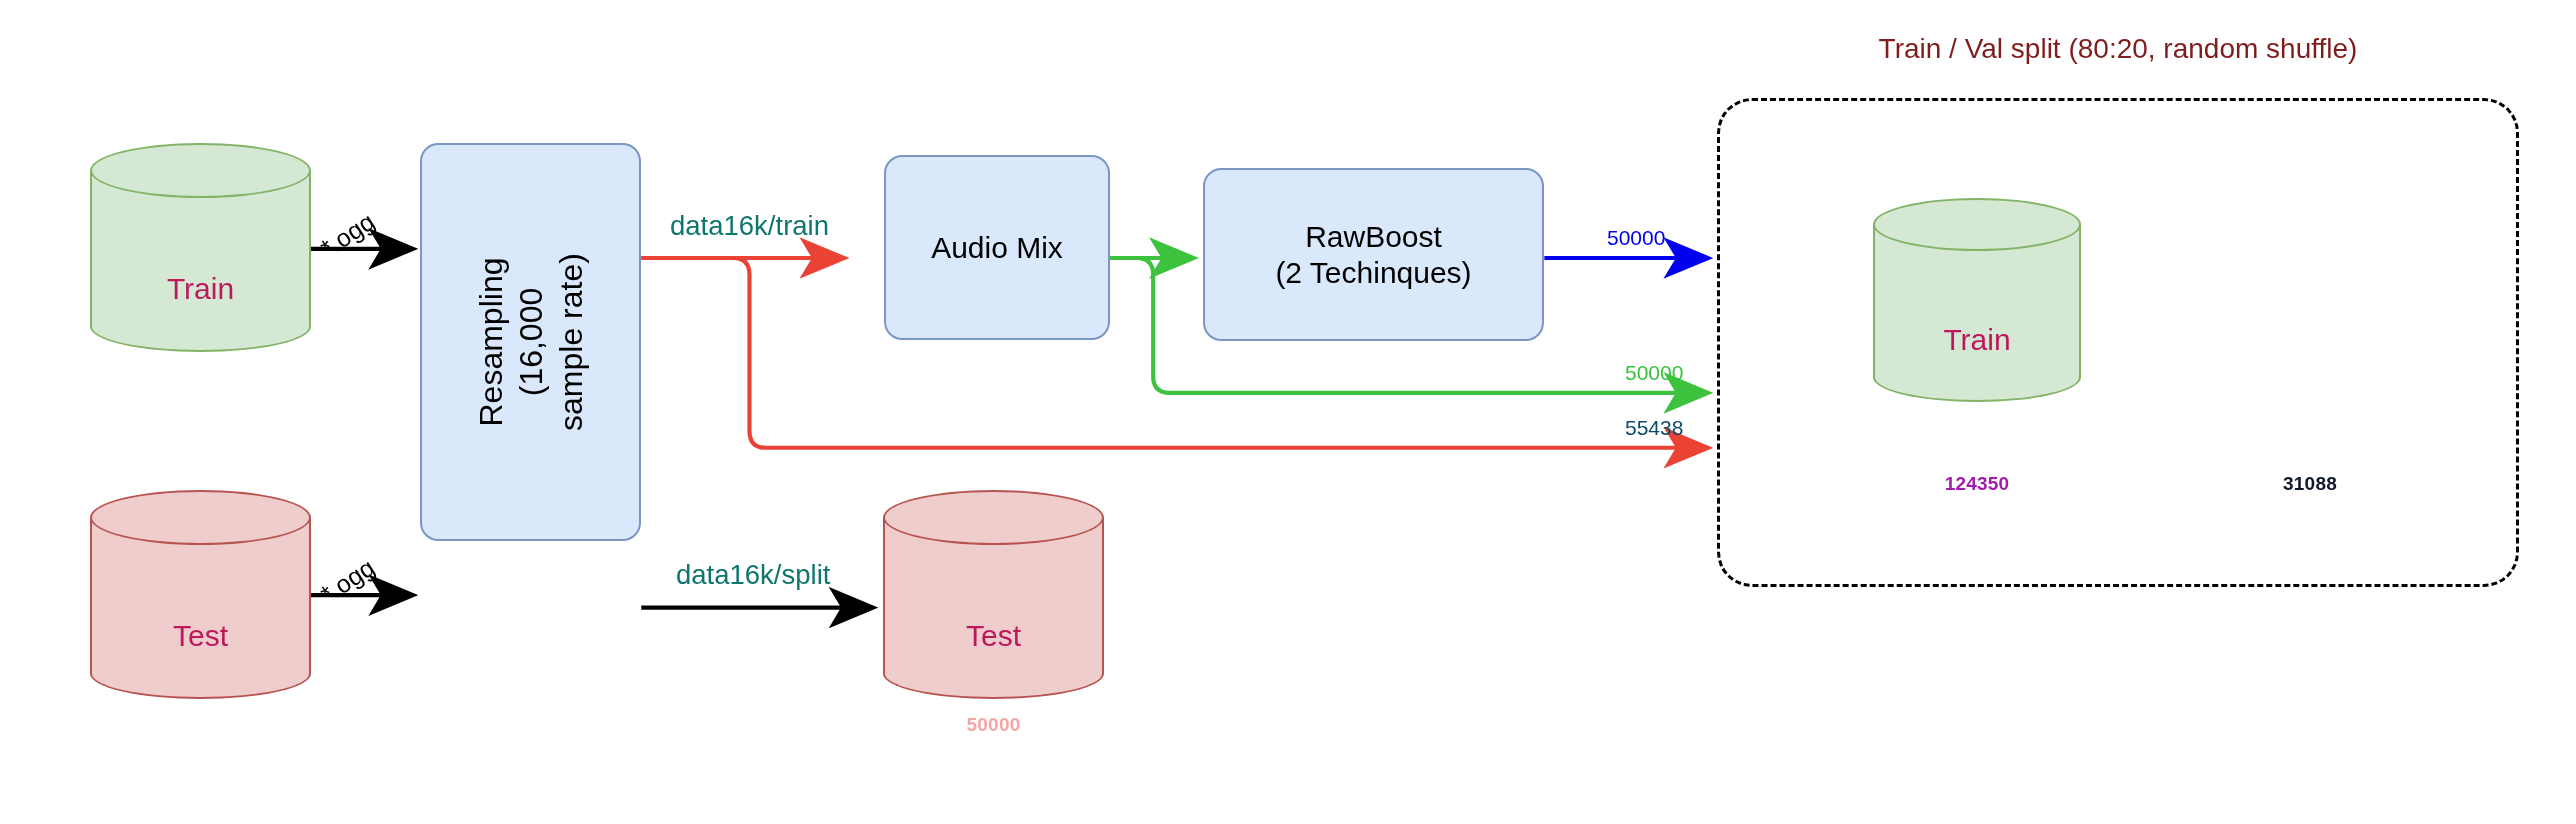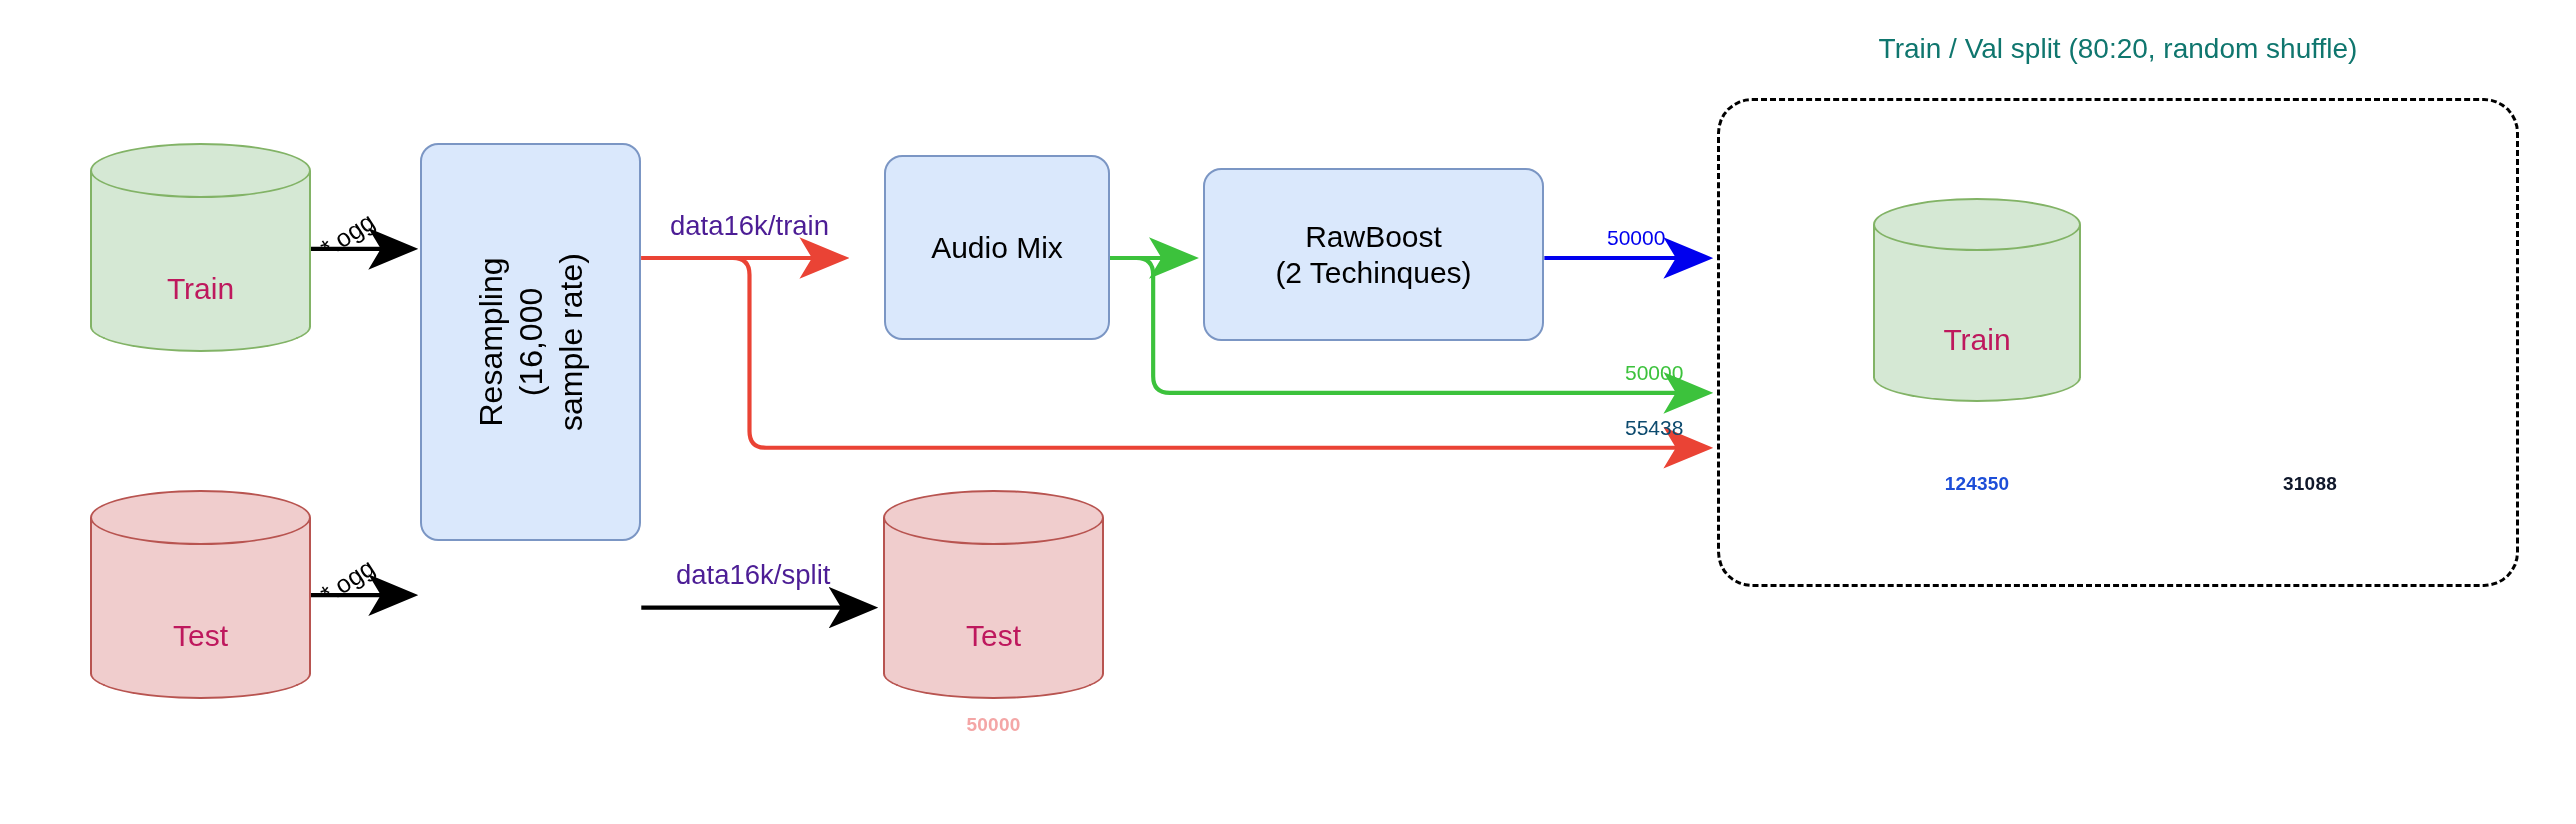--- a/index.html
+++ b/index.html
@@ -105,30 +105,30 @@
   #split-container {
     position: absolute;
     border: 3.3px dashed #000000;
     border-radius: 35px;
     box-sizing: border-box;
     background: transparent;
   }
   #split-title {
     position: absolute;
     font-size: 28px;
+    color: #7f1d1d;
+    text-align: center;
+    white-space: nowrap;
+  }
+
+  
+  .edge-label {
+    position: absolute;
+    font-size: 27.5px;
     color: #0f766e;
-    text-align: center;
-    white-space: nowrap;
-  }
-
-  
-  .edge-label {
-    position: absolute;
-    font-size: 27.5px;
-    color: #4c1d95;
     white-space: nowrap;
   }
   .edge-label.small {
     font-size: 21px;
     font-weight: normal;
   }
   .rot-label {
     position: absolute;
     font-size: 25px;
     color: #000000;
@@ -210,21 +210,21 @@
 
   <div id="split-title" style="left:1717px; top:33px; width:802px;">Train / Val split (80:20, random shuffle)</div>
 
   <div id="split-container" style="left:1717px; top:98px; width:802px; height:489px;"></div>
 
   <div class="cyl green" id="split-train" style="left:1873px; top:198px; width:208px; height:204px;">
     <div class="cyl-body" style="top:27px; height:177px;"></div>
     <div class="cyl-top" style="height:53px;"></div>
     <div class="cyl-text" style="top:125px;">Train</div>
   </div>
-  <div class="cyl-count" id="split-train-count" style="left:1873px; top:473px; width:208px; color:#1d4ed8;">124350</div>
+  <div class="cyl-count" id="split-train-count" style="left:1873px; top:473px; width:208px; color:#a21caf;">124350</div>
 
   <div class="cyl-count" id="split-val-count" style="left:2206px; top:473px; width:208px; color:#0f172a;">31088</div>
 
   <div class="rot-label" style="left:331px; top:234px;">*.ogg</div>
 
   <div class="rot-label" style="left:331px; top:580px;">*.ogg</div>
 
   <div class="edge-label" style="left:670px; top:210px;">data16k/train</div>
 
   <div class="edge-label" style="left:676px; top:559px;">data16k/split</div>

